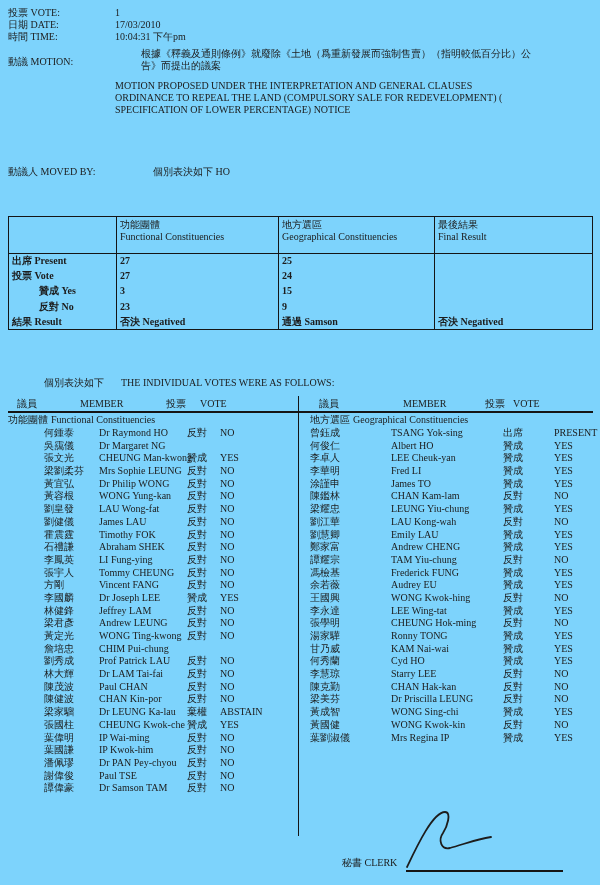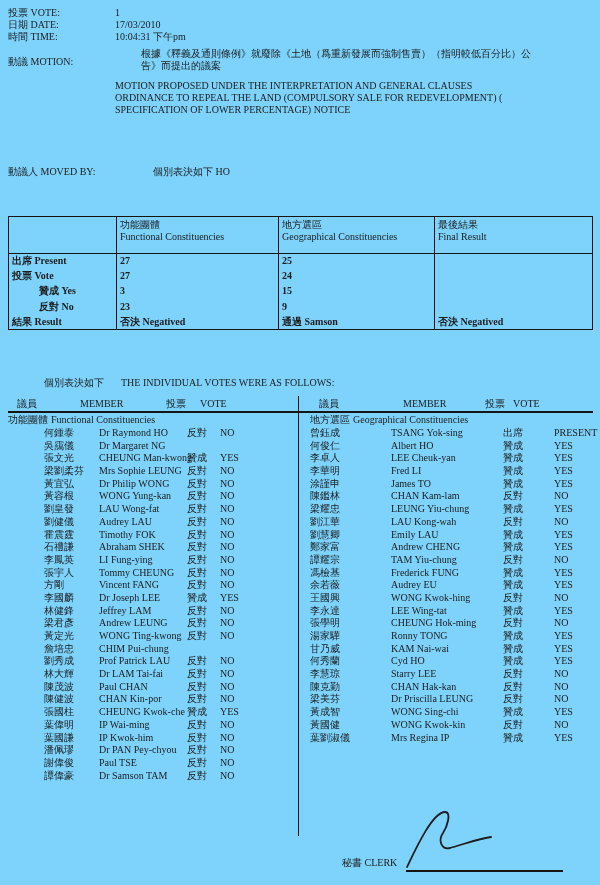--- a/index.html
+++ b/index.html
@@ -194,21 +194,21 @@
         <span>NO</span>
       </div>
       <div class="iv-row">
         <span>劉皇發</span>
         <span>LAU Wong-fat</span>
         <span>反對</span>
         <span>NO</span>
       </div>
       <div class="iv-row">
         <span>劉健儀</span>
-        <span>Audrey LAU</span>
+        <span>James LAU</span>
         <span>反對</span>
         <span>NO</span>
       </div>
       <div class="iv-row">
         <span>霍震霆</span>
         <span>Timothy FOK</span>
         <span>反對</span>
         <span>NO</span>
       </div>
       <div class="iv-row">
@@ -283,20 +283,26 @@
         <span>反對</span>
         <span>NO</span>
       </div>
       <div class="iv-row">
         <span>陳健波</span>
         <span>CHAN Kin-por</span>
         <span>反對</span>
         <span>NO</span>
       </div>
       <div class="iv-row">
+        <span>梁家騮</span>
+        <span>Dr LEUNG Ka-lau</span>
+        <span>棄權</span>
+        <span>ABSTAIN</span>
+      </div>
+      <div class="iv-row">
         <span>張國柱</span>
         <span>CHEUNG Kwok-che</span>
         <span>贊成</span>
         <span>YES</span>
       </div>
       <div class="iv-row">
         <span>葉偉明</span>
         <span>IP Wai-ming</span>
         <span>反對</span>
         <span>NO</span>

